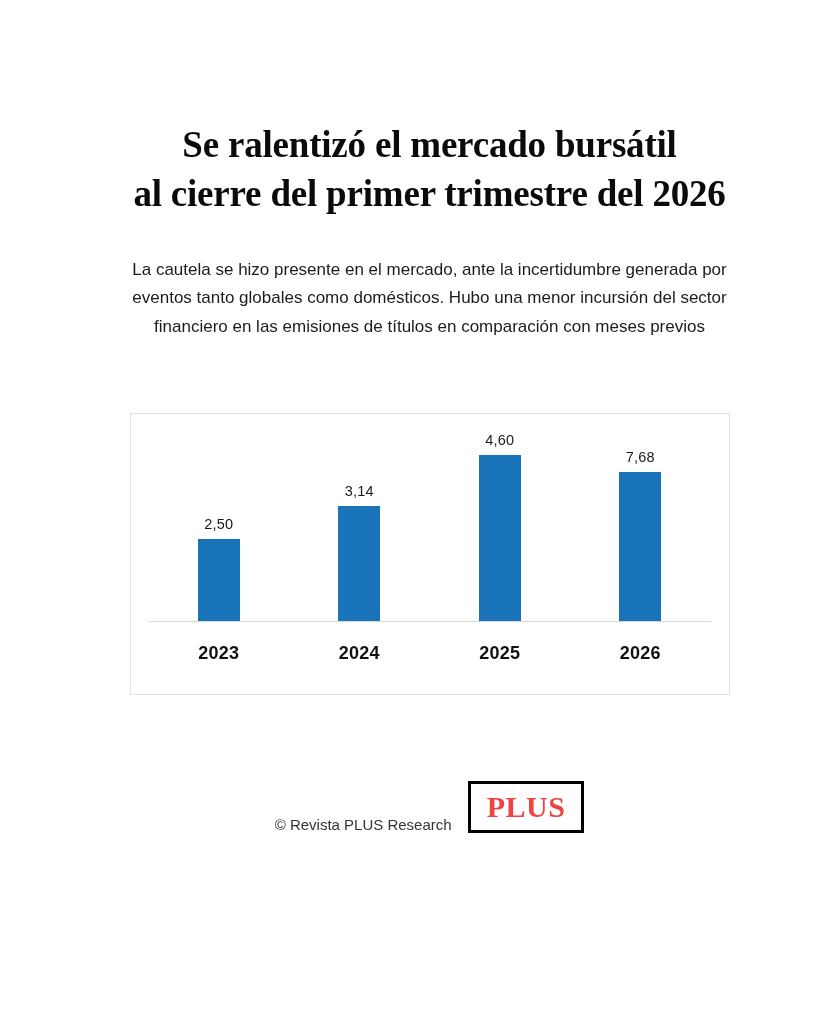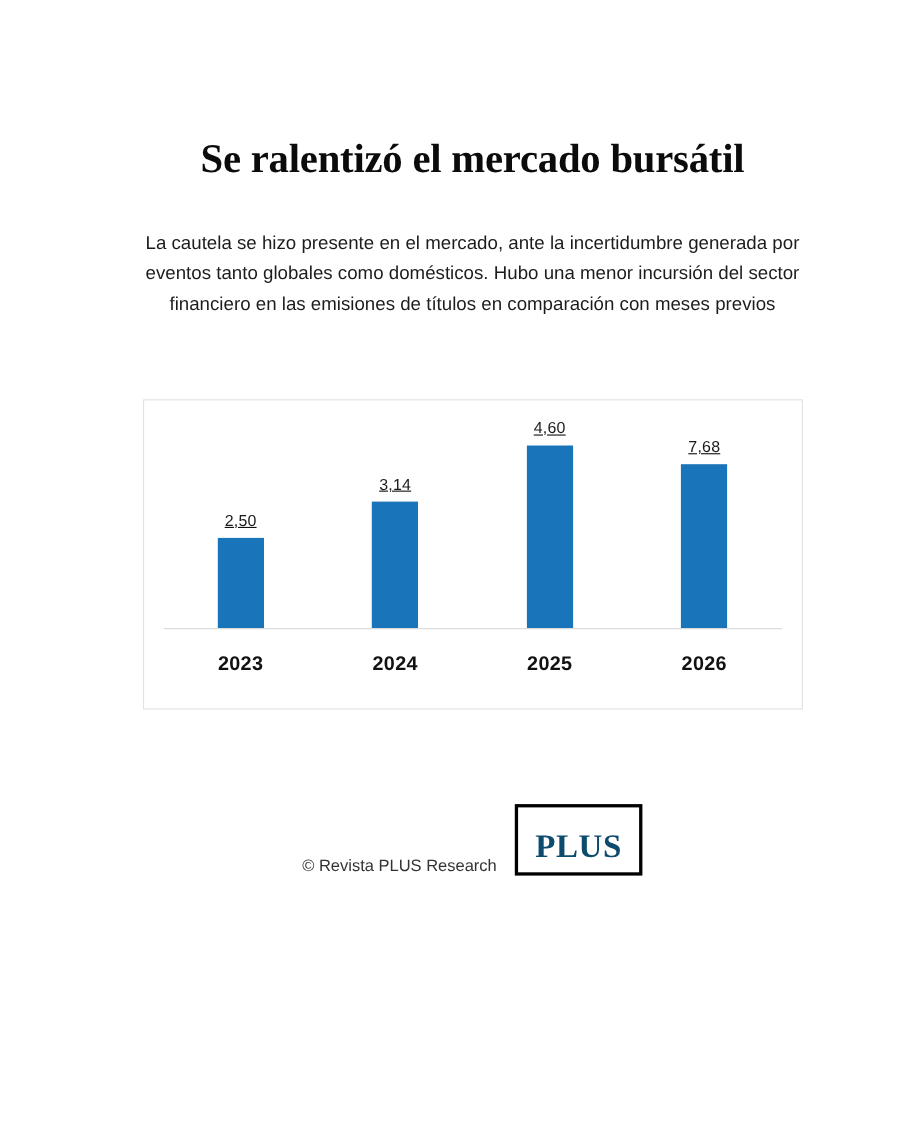--- a/index.html
+++ b/index.html
@@ -82,21 +82,20 @@
     justify-content: space-around;
   }
   .bar-col {
     width: 25%;
     height: 100%;
     display: flex;
     flex-direction: column;
     justify-content: flex-end;
     align-items: center;
     position: relative;
-    text-decoration: underline;
   }
   .bar-value {
     font-size: 14.5px;
     color: #1a1a1a;
     margin-bottom: 7px;
     letter-spacing: 0.2px;
   }
   .bar {
     width: 42px;
     background: #1a74ba;
@@ -123,36 +122,37 @@
     align-items: flex-end;
     justify-content: center;
     gap: 16px;
   }
   .credit {
     font-size: 15px;
     color: #333333;
   }
   .logo {
     border: 3px solid #000000;
-    padding: 21px 16px 8px 16px;
+    padding: 8px 16px 8px 16px;
     font-family: "Liberation Serif", serif;
     font-weight: bold;
     font-size: 30px;
     letter-spacing: 0.5px;
     line-height: 1;
-    color: #0c4a6e;
+    color: #ef4444;
   }
 </style>
 </head>
 <body>
 
 <div class="page">
 
   <h1 class="headline">
     <span class="line">Se ralentizó el mercado bursátil</span>
+    <span class="line">al cierre del primer trimestre del 2026</span>
   </h1>
 
   <p class="subhead">La cautela se hizo presente en el mercado, ante la incertidumbre generada por eventos tanto globales como domésticos. Hubo una menor incursión del sector financiero en las emisiones de títulos en comparación con meses previos</p>
 
   <div class="chart-wrap">
     <div class="plot">
       <div class="bars">
 
         <div class="bar-col">
           <span class="bar-value">2,50</span>

